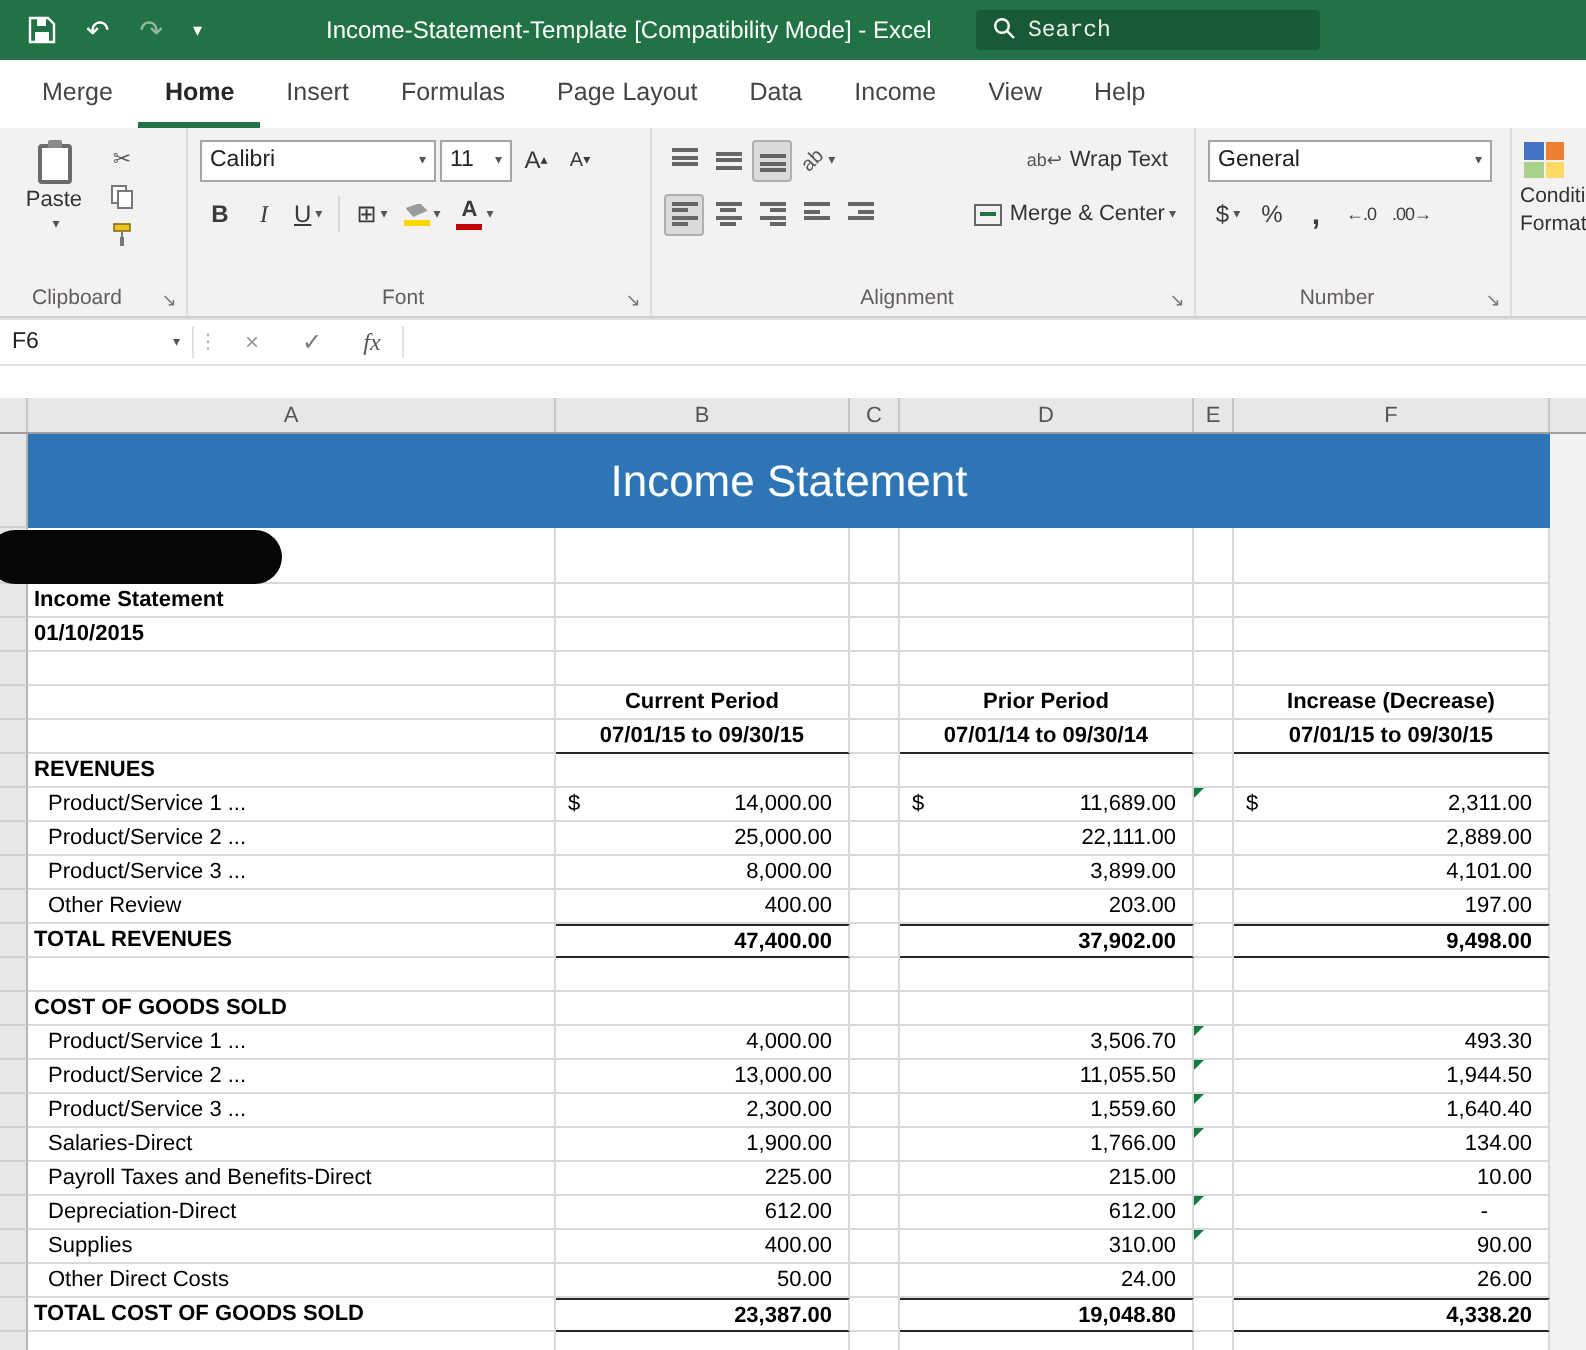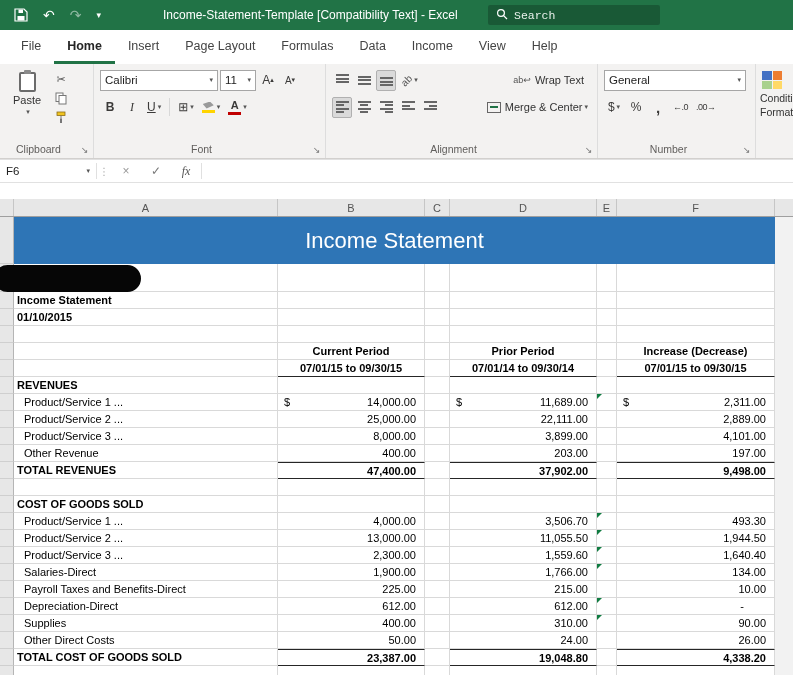--- a/index.html
+++ b/index.html
@@ -111,38 +111,38 @@
         <svg width="14" height="14" viewBox="0 0 14 14">
             <path d="M1 1h9l3 3v9H1z" fill="none" stroke="#fff" stroke-width="1.2"></path>
             <rect x="3.5" y="8" width="7" height="4.5" fill="#fff"></rect>
             <rect x="4.5" y="1.5" width="4.5" height="3.5" fill="#fff"></rect>
           </svg>
       </span>
       <span class="tbic">↶</span>
       <span class="tbic dim">↷</span>
       <span class="tbic small">▾</span>
     </div>
-    <span class="win-title">Income-Statement-Template [Compatibility Text] - Excel</span>
+    <span class="win-title">Income-Statement-Template [Compatibility Mode] - Excel</span>
     <div class="searchbox">
       <span>
         <svg width="12" height="12" viewBox="0 0 12 12">
             <circle cx="5" cy="5" r="3.4" fill="none" stroke="#fff" stroke-width="1.2"></circle>
             <line x1="7.6" y1="7.6" x2="11" y2="11" stroke="#fff" stroke-width="1.2"></line>
           </svg>
       </span>
       <input placeholder="Search" style="">
     </div>
   </div>
 
   <div class="menubar">
-    <div class="mtab">File</div>
+    <div class="mtab">Merge</div>
     <div class="mtab active">Home</div>
     <div class="mtab">Insert</div>
+    <div class="mtab">Formulas</div>
     <div class="mtab">Page Layout</div>
-    <div class="mtab">Formulas</div>
     <div class="mtab">Data</div>
     <div class="mtab">Income</div>
     <div class="mtab">View</div>
     <div class="mtab">Help</div>
   </div>
 
   <div class="ribbon">
 
     <div class="rgroup g-clip">
       <div class="paste">
@@ -502,21 +502,21 @@
       <div class="cell num">8,000.00</div>
       <div class="cell"></div>
       <div class="cell num">3,899.00</div>
       <div class="cell"></div>
       <div class="cell num">4,101.00</div>
       <div class="cell fillc"></div>
     </div>
 
     <div class="grid-row row">
       <div class="cell rh"></div>
-      <div class="cell lbl">Other Revenue</div>
+      <div class="cell lbl">Other Review</div>
       <div class="cell num">400.00</div>
       <div class="cell"></div>
       <div class="cell num">203.00</div>
       <div class="cell"></div>
       <div class="cell num">197.00</div>
       <div class="cell fillc"></div>
     </div>
 
     <div class="grid-row row">
       <div class="cell rh"></div>

